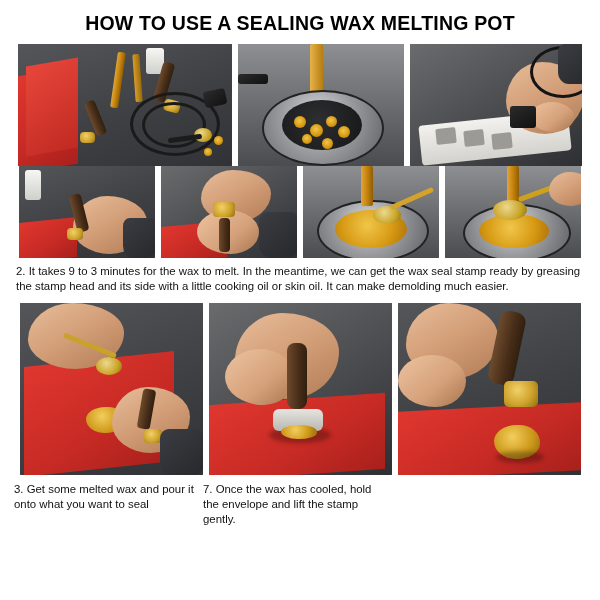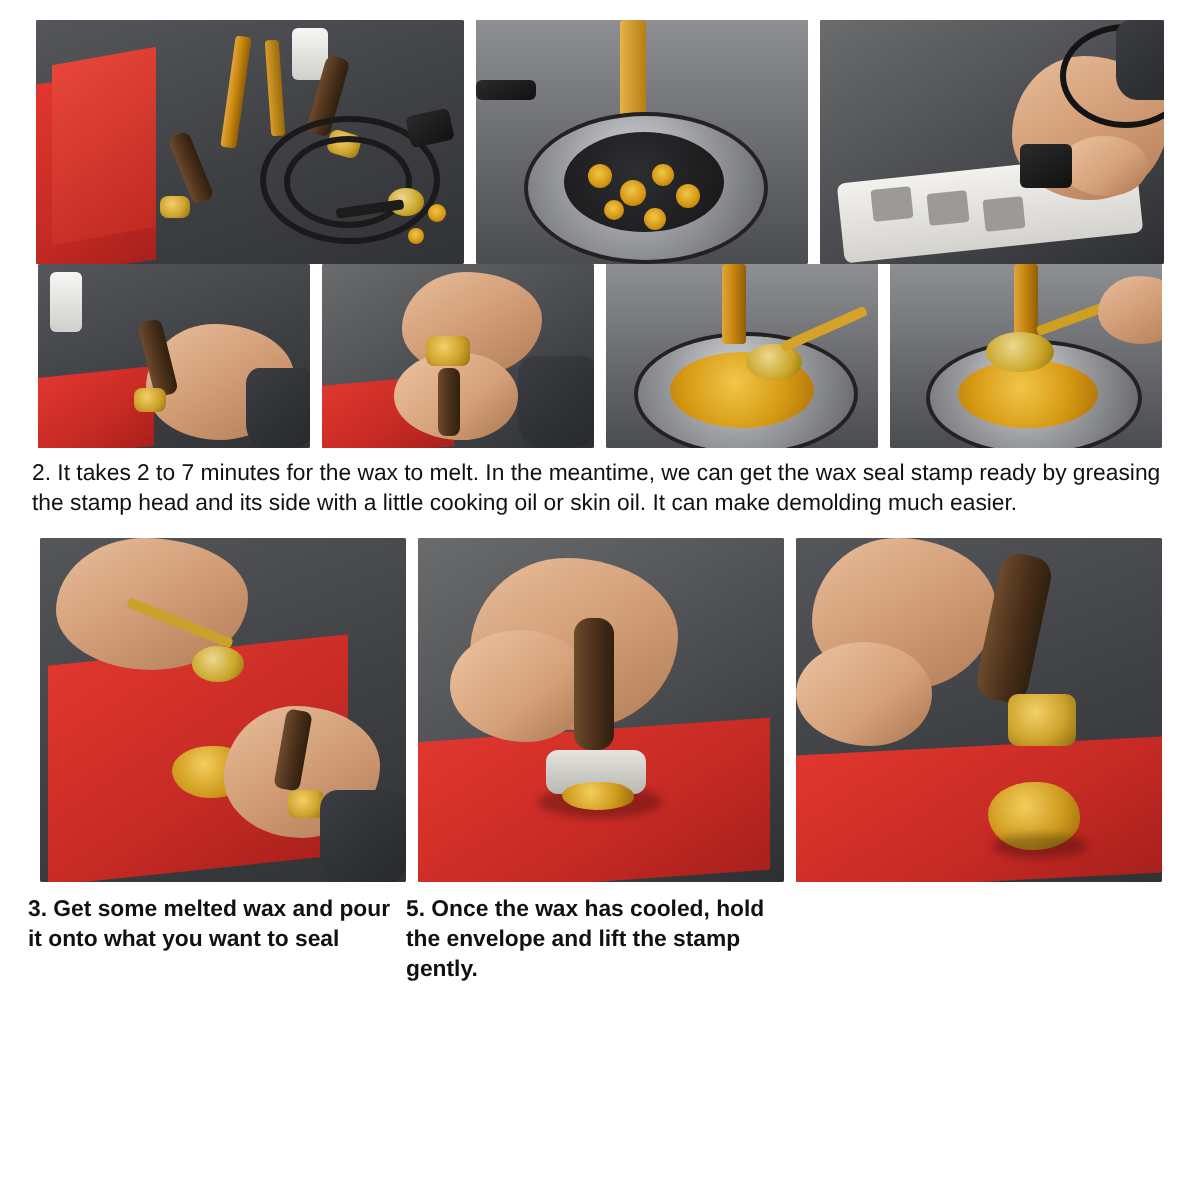--- a/index.html
+++ b/index.html
@@ -66,21 +66,20 @@
   .caption-row {
     display: flex;
     gap: 6px;
     margin: 7px 0 0 0;
   }
   .caption-col {
     width: 183px;
     font-size: 11.4px;
     line-height: 1.33;
     color: #111;
-    font-weight: bold;
   }
 
   
   .bg-dark  { position:absolute; inset:0; background:linear-gradient(160deg,#55565a 0%,#3f4043 55%,#313235 100%); }
   .bg-dark2 { position:absolute; inset:0; background:linear-gradient(150deg,#6a6b6d 0%,#46474a 60%,#2e2f32 100%); }
   .bg-grey  { position:absolute; inset:0; background:linear-gradient(180deg,#8d8f92 0%,#64666a 60%,#4a4c50 100%); }
 
   .redpaper {
     position:absolute;
     background:linear-gradient(150deg,#e0372f 0%,#c62a24 60%,#a8201c 100%);
@@ -172,20 +171,21 @@
     background:rgba(0,0,0,0.28);
     border-radius:50%;
     filter:blur(2px);
   }
 </style>
 </head>
 <body>
 
 <div class="page">
 
+  <div class="title">HOW TO USE A SEALING WAX MELTING POT</div>
 
   <div class="row r1">
 
     <div class="photo p1">
       <div class="bg-dark"></div>
       <div class="redpaper" style="left:0;top:28px;width:60px;height:96px;transform:skewY(-8deg);"></div>
       <div class="redpaper" style="left:8px;top:18px;width:52px;height:90px;transform:skewY(-10deg);background:linear-gradient(150deg,#e8463a,#c02a22);"></div>
       <div class="stick" style="left:96px;top:8px;width:8px;height:56px;transform:rotate(8deg);"></div>
       <div class="stick" style="left:116px;top:10px;width:7px;height:48px;transform:rotate(-4deg);background:linear-gradient(90deg,#d79c2c,#9a6a08);"></div>
       <div class="bottle" style="left:128px;top:4px;width:18px;height:26px;"></div>
@@ -266,21 +266,21 @@
       <div class="bg-grey"></div>
       <div class="pot" style="left:18px;top:38px;width:104px;height:54px;"></div>
       <div class="wax-melt" style="left:34px;top:48px;width:70px;height:34px;"></div>
       <div class="stick" style="left:62px;top:0;width:12px;height:38px;"></div>
       <div class="spoon-bowl" style="left:48px;top:34px;width:34px;height:20px;"></div>
       <div class="stick" style="left:72px;top:22px;width:54px;height:5px;background:#cfa01f;transform:rotate(-20deg);"></div>
       <div class="hand" style="left:104px;top:6px;width:44px;height:34px;"></div>
     </div>
   </div>
 
-  <div class="caption">2. It takes 2 to 7 minutes for the wax to melt. In the meantime, we can get the wax seal stamp ready by greasing the stamp head and its side with a little cooking oil or skin oil. It can make demolding much easier.</div>
+  <div class="caption">2. It takes 9 to 3 minutes for the wax to melt. In the meantime, we can get the wax seal stamp ready by greasing the stamp head and its side with a little cooking oil or skin oil. It can make demolding much easier.</div>
 
   <div class="row r3">
 
     <div class="photo p">
       <div class="bg-dark"></div>
       <div class="redpaper" style="left:4px;top:56px;width:150px;height:110px;transform:skewY(-6deg);"></div>
       <div class="hand" style="left:8px;top:0;width:96px;height:66px;"></div>
       <div class="spoon-bowl" style="left:76px;top:54px;width:26px;height:18px;"></div>
       <div class="stick" style="left:42px;top:40px;width:56px;height:5px;background:#c9a22b;transform:rotate(22deg);"></div>
       <div class="seal-blob" style="left:66px;top:104px;width:40px;height:26px;"></div>
@@ -308,16 +308,16 @@
       <div class="hand2" style="left:0;top:52px;width:68px;height:52px;"></div>
       <div class="stamp-handle" style="left:96px;top:8px;width:26px;height:74px;border-radius:10px;transform:rotate(12deg);"></div>
       <div class="stamp-head" style="left:106px;top:78px;width:34px;height:26px;border-radius:5px;"></div>
       <div class="seal-blob" style="left:96px;top:122px;width:46px;height:34px;"></div>
       <div class="shadow-soft" style="left:98px;top:148px;width:48px;height:12px;"></div>
     </div>
   </div>
 
   <div class="caption-row">
     <div class="caption-col">3. Get some melted wax and pour it onto what you want to seal</div>
-    <div class="caption-col">5. Once the wax has cooled, hold the envelope and lift the stamp gently.</div>
+    <div class="caption-col">7. Once the wax has cooled, hold the envelope and lift the stamp gently.</div>
   </div>
 
 </div>
 
 </body></html>

